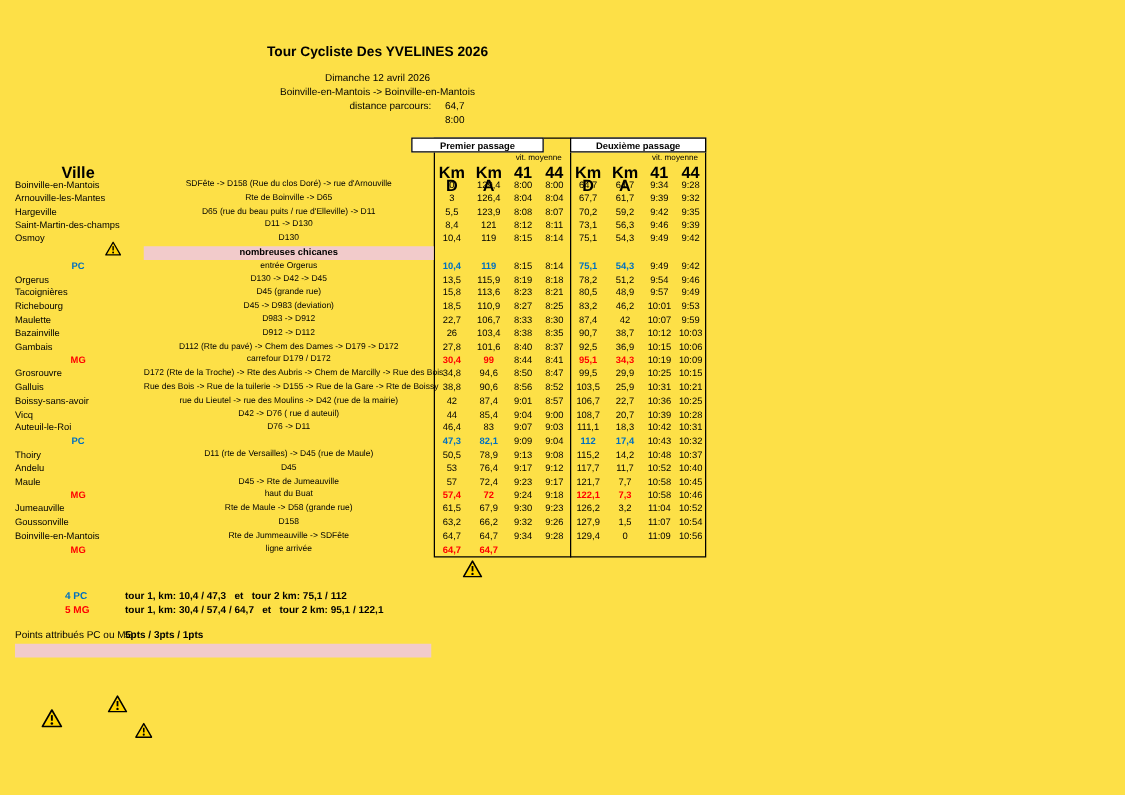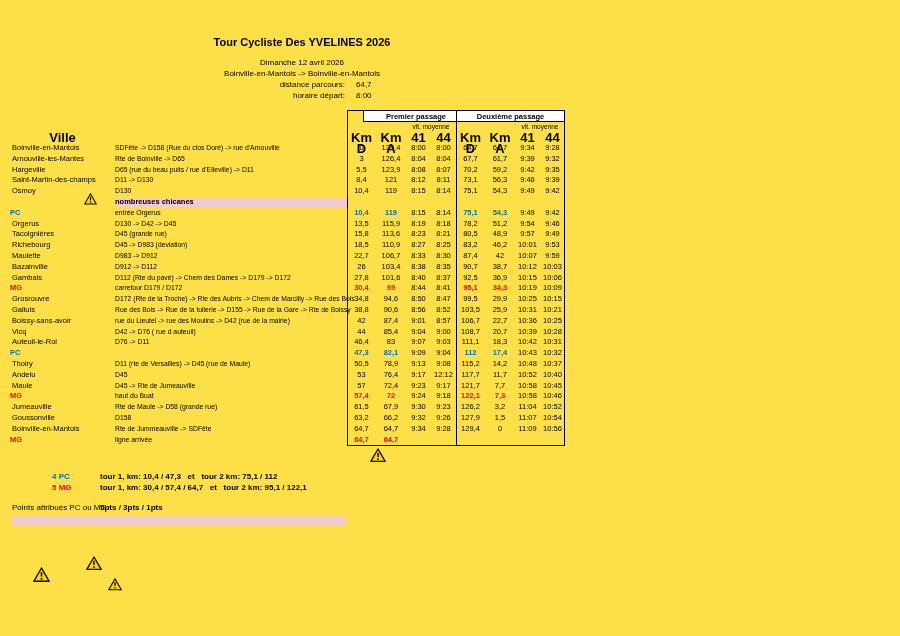--- a/index.html
+++ b/index.html
@@ -19,23 +19,23 @@
   .gbox { position:absolute; top:0; height:12px; border:1px solid #000; background:#fff;
           font-size:7.5px; font-weight:bold; text-align:center; line-height:11px; }
   .vit { position:absolute; top:12px; width:50px; text-align:center; font-size:6.5px; line-height:10px; }
   .chead { position:absolute; top:22px; height:11px; font-weight:bold; font-size:13px; text-align:center; line-height:11px; }
 
   #tbody { position:absolute; left:0; top:33px; width:556px; display:grid;
            grid-template-columns:105px 232px 29px 30px 25px 25px 29px 30px 25px 25px;
            grid-auto-rows:10.8px; }
   #tbody > div { line-height:10.8px; white-space:nowrap; font-size:7.5px; }
   .c-ville { padding-left:2px; text-align:left; }
-  .c-pass { font-size:6.8px !important; }
+  .c-pass { text-align:center; font-size:6.8px !important; }
   .c-num { text-align:center; }
-  .ctr { padding-left:0 !important; }
+  .ctr { text-align:center; padding-left:0 !important; }
   .pc { color:#0070C0; font-weight:bold; }
   .mg { color:#FF0000; font-weight:bold; }
   .chic { background:#F2CBCB; font-weight:bold; font-size:7.5px !important; }
 
   .warn { position:absolute; }
   .warn svg { display:block; width:100%; height:auto; }
 
   .f-tag { position:absolute; left:52px; font-size:8px; line-height:10px; font-weight:bold; }
   .f-txt { position:absolute; left:100px; font-size:8px; line-height:10px; white-space:pre;font-weight:bold; }
   .f-lbl { position:absolute; left:12px; font-size:8px; line-height:10px; }
@@ -44,27 +44,26 @@
 </head>
 <body>
 
 <div id="page">
 
   <div class="abs title">Tour Cycliste Des YVELINES 2026</div>
   <div class="abs hline" style="top:58px">Dimanche 12 avril 2026</div>
   <div class="abs hline" style="top:69px">Boinville-en-Mantois -&gt; Boinville-en-Mantois</div>
   <div class="abs lbl-right" style="top:80px">distance parcours:</div>
   <div class="abs val" style="top:80px">64,7</div>
-  <div class="abs lbl-right" style="top:91px">horaire départ:</div>
   <div class="abs val" style="top:91px">8:00</div>
 
   <div class="abs" id="tbl">
     <div class="border-outer"></div>
     <div class="border-mid"></div>
-    <div class="gbox" style="left:353px;width:106px">Premier passage</div>
+    <div class="gbox" style="left:319px;width:106px">Premier passage</div>
     <div class="gbox" style="left:446px;width:109px">Deuxième passage</div>
     <div class="vit" style="left:396px">vit. moyenne</div>
     <div class="vit" style="left:505px">vit. moyenne</div>
 
     <div class="chead" style="left:0;width:105px">Ville</div>
     <div class="chead" style="left:337px;width:29px">Km D</div>
     <div class="chead" style="left:366px;width:30px">Km A</div>
     <div class="chead" style="left:396px;width:25px">41</div>
     <div class="chead" style="left:421px;width:25px">44</div>
     <div class="chead" style="left:446px;width:29px">Km D</div>
@@ -281,21 +280,21 @@
         <div class="c-num">9:08</div>
         <div class="c-num">115,2</div>
         <div class="c-num">14,2</div>
         <div class="c-num">10:48</div>
         <div class="c-num">10:37</div>
         <div class="c-ville">Andelu</div>
         <div class="c-pass">D45</div>
         <div class="c-num">53</div>
         <div class="c-num">76,4</div>
         <div class="c-num">9:17</div>
-        <div class="c-num">12:12</div>
+        <div class="c-num">9:12</div>
         <div class="c-num">117,7</div>
         <div class="c-num">11,7</div>
         <div class="c-num">10:52</div>
         <div class="c-num">10:40</div>
         <div class="c-ville">Maule</div>
         <div class="c-pass">D45 -&gt; Rte de Jumeauville</div>
         <div class="c-num">57</div>
         <div class="c-num">72,4</div>
         <div class="c-num">9:23</div>
         <div class="c-num">9:17</div>

